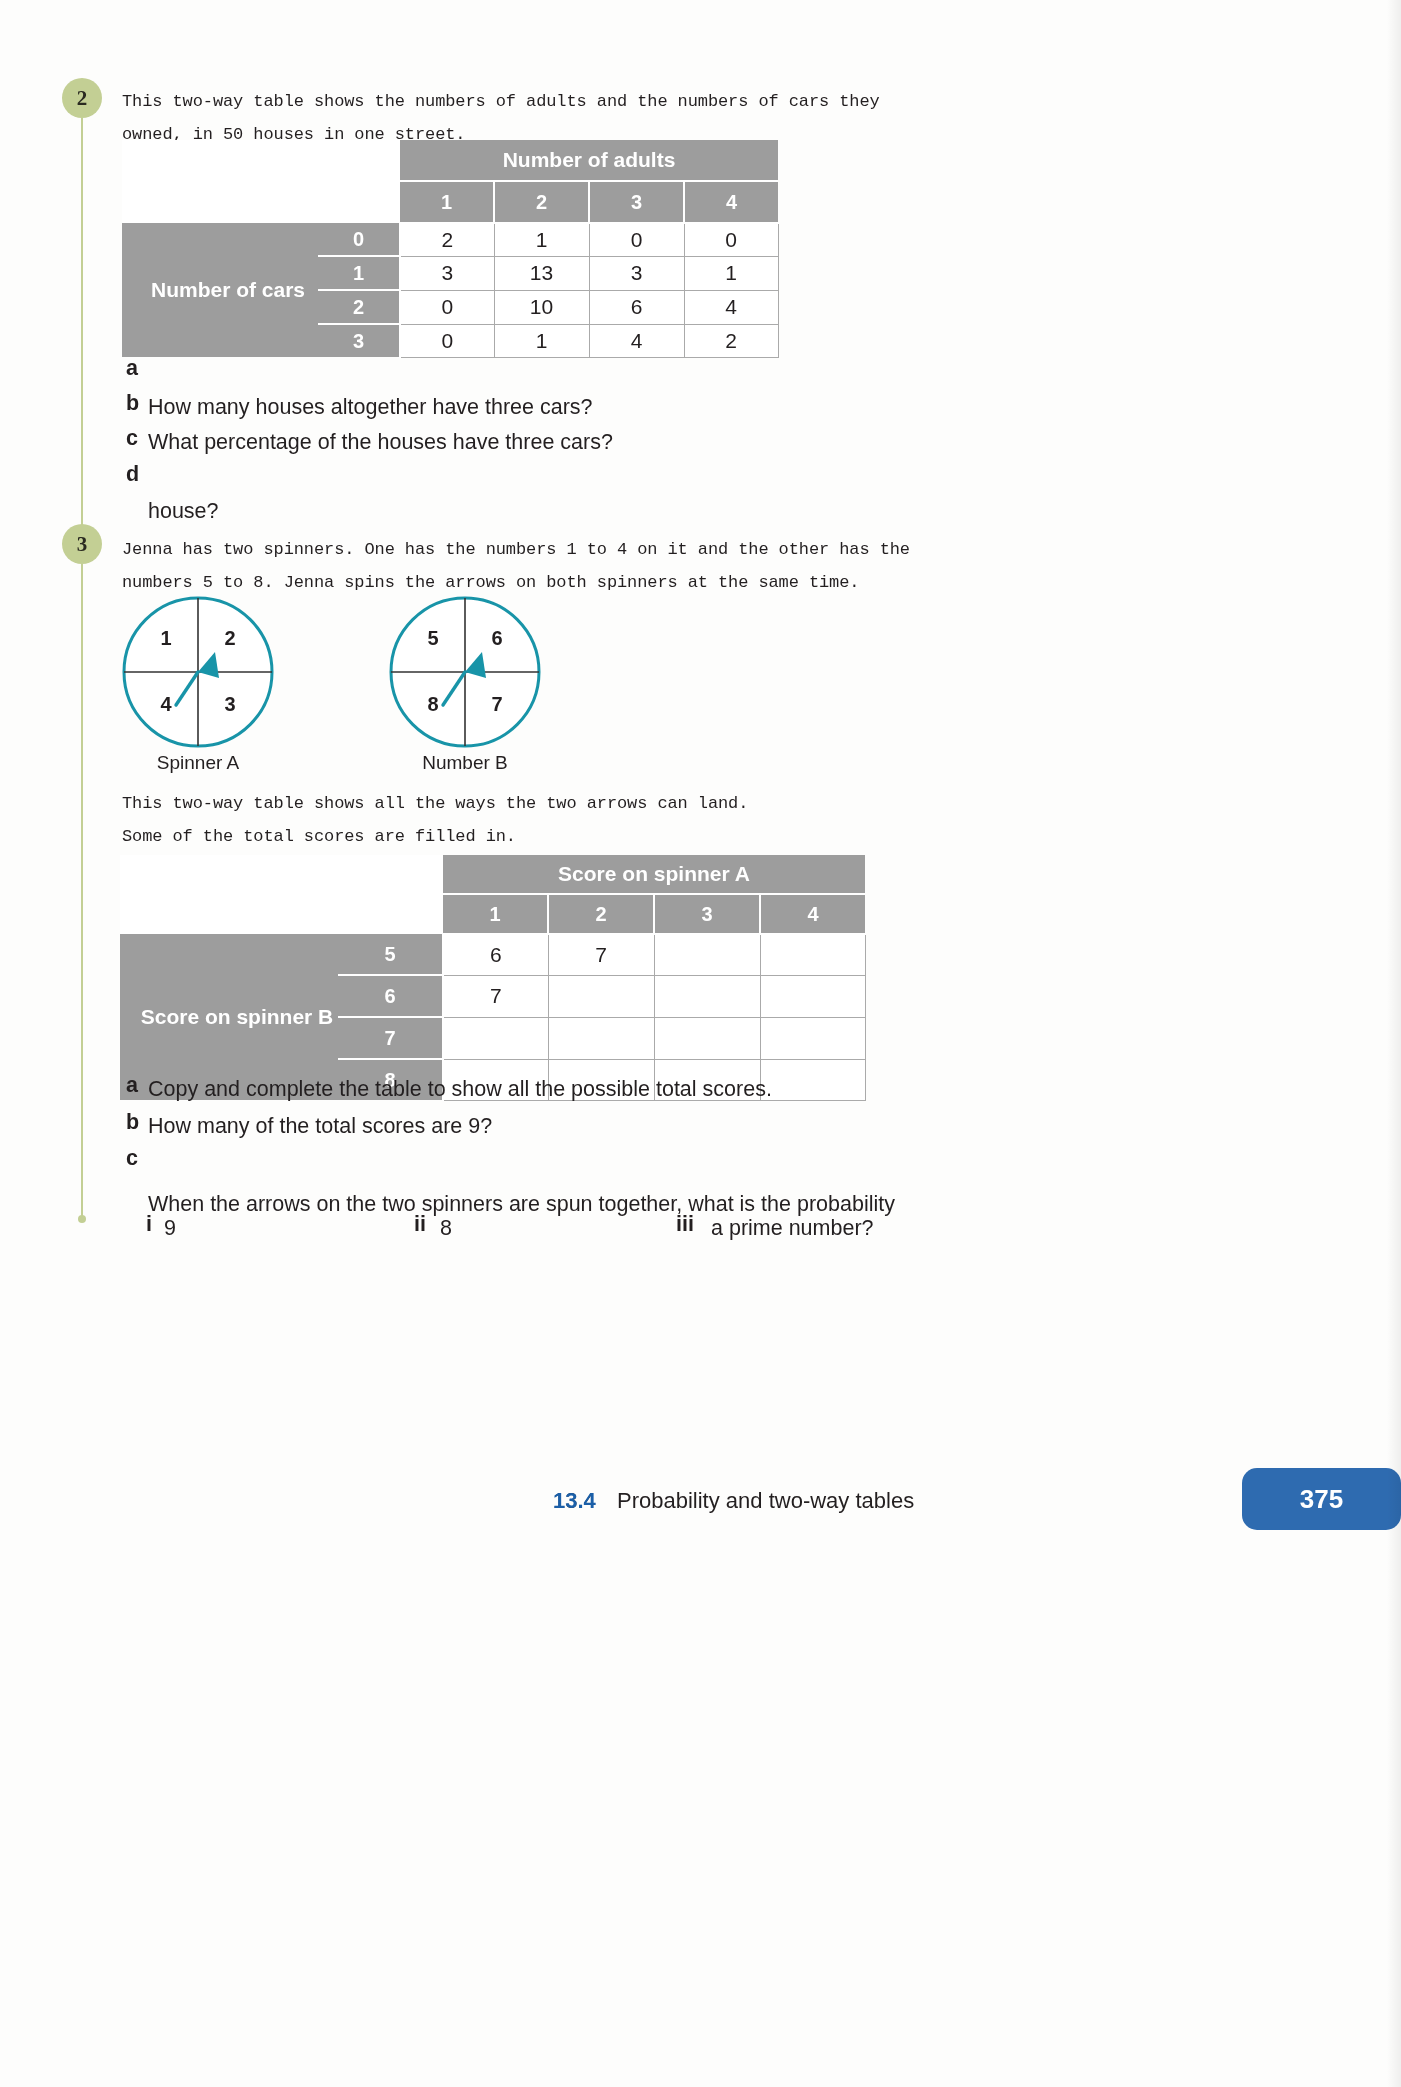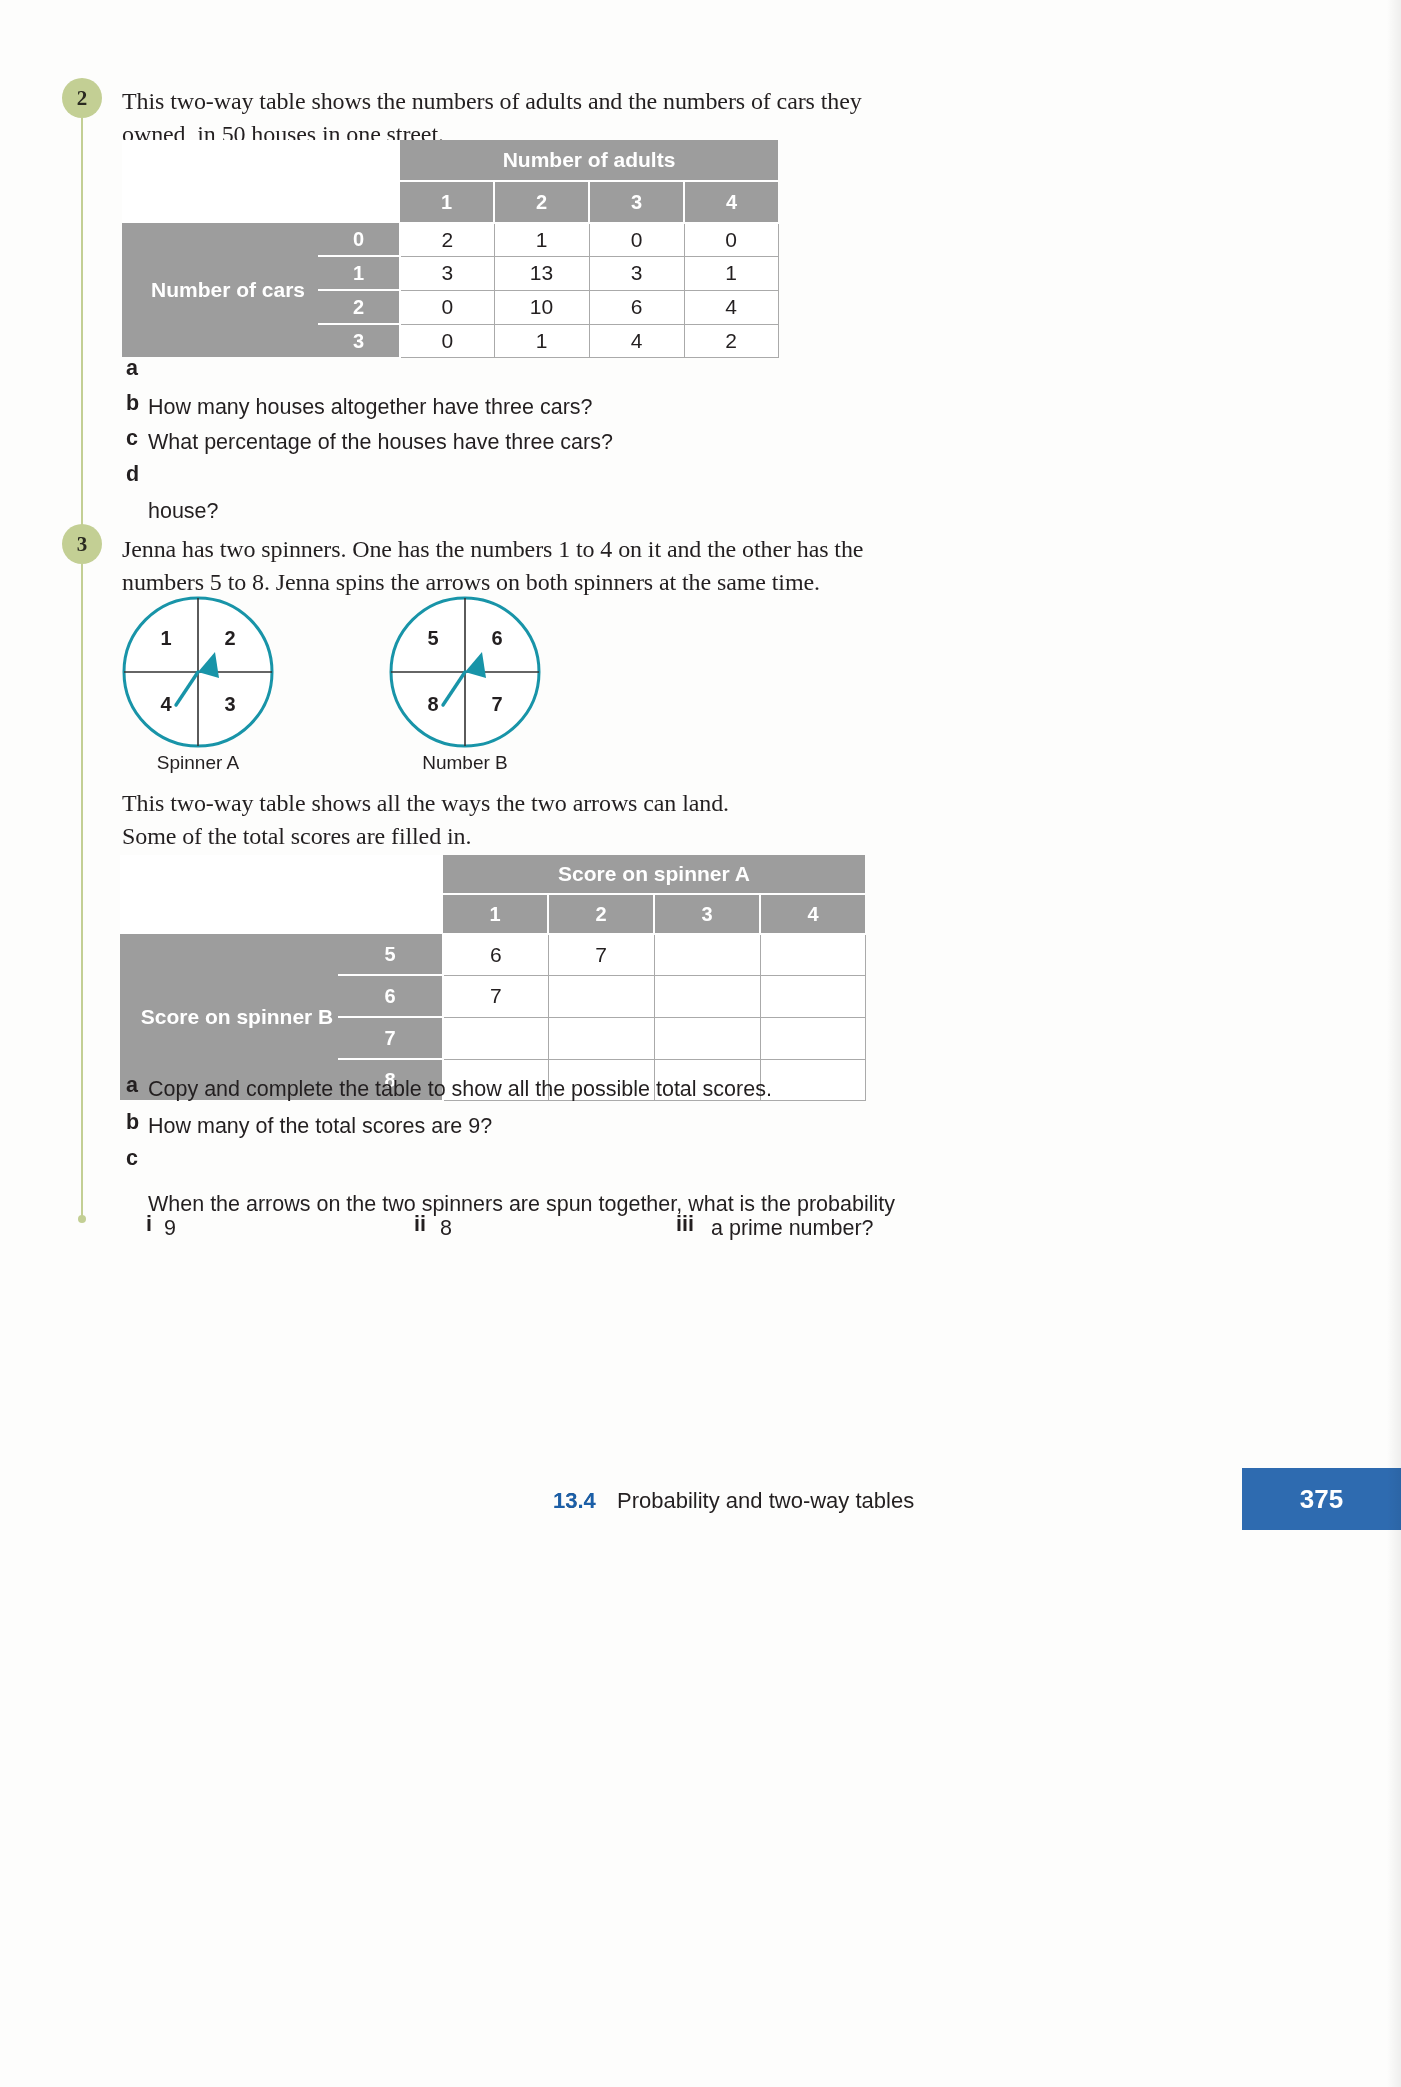--- a/index.html
+++ b/index.html
@@ -45,24 +45,24 @@
   .qline-dot {
     position: absolute;
     width: 8px;
     height: 8px;
     border-radius: 50%;
     background: #c3cf94;
   }
 
   .body-text {
     position: absolute;
-    font-size: 24px;
+    font-size: 17px;
     line-height: 33px;
     color: #231f20;
-    font-family: Liberation Serif, serif;
+    font-family: Liberation Mono, monospace;
     letter-spacing: -0.1px;
   }
 
   .sub-item {
     position: absolute;
     font-size: 21.5px;
     line-height: 33px;
     color: #231f20;
   }
   .sub-letter {
@@ -151,20 +151,21 @@
   }
   .page-tab {
     position: absolute;
     background: #2e6bb0;
     color: #ffffff;
     font-size: 26px;
     font-weight: bold;
     display: flex;
     align-items: center;
     justify-content: center;
+    border-radius: 15px;
   }
 
   .edge-shadow {
     position: absolute;
     top: 0;
     right: 0;
     width: 14px;
     height: 2087px;
     background: linear-gradient(to right, rgba(0,0,0,0.0), rgba(0,0,0,0.06));
   }

